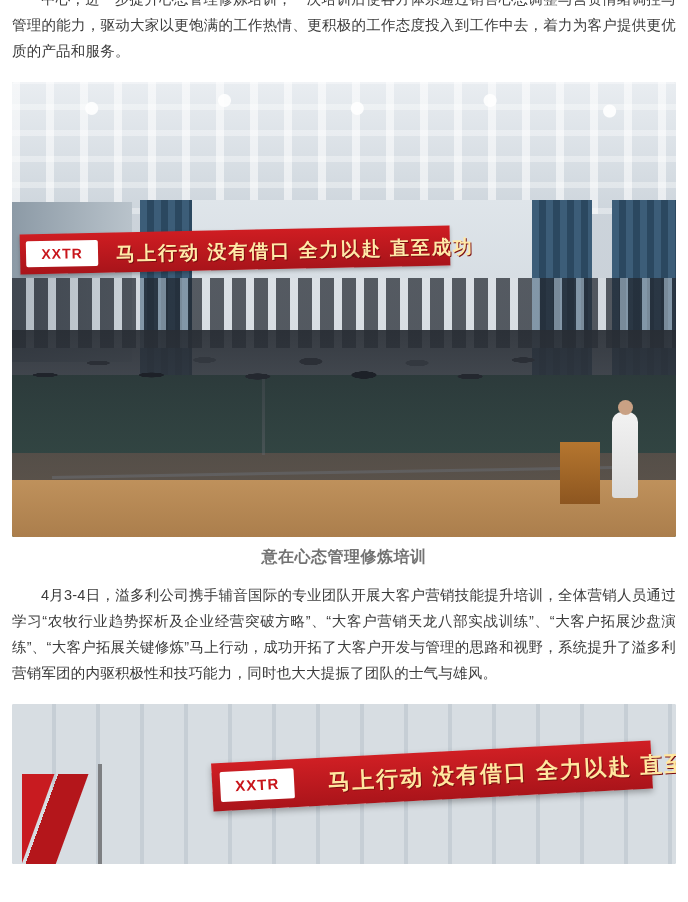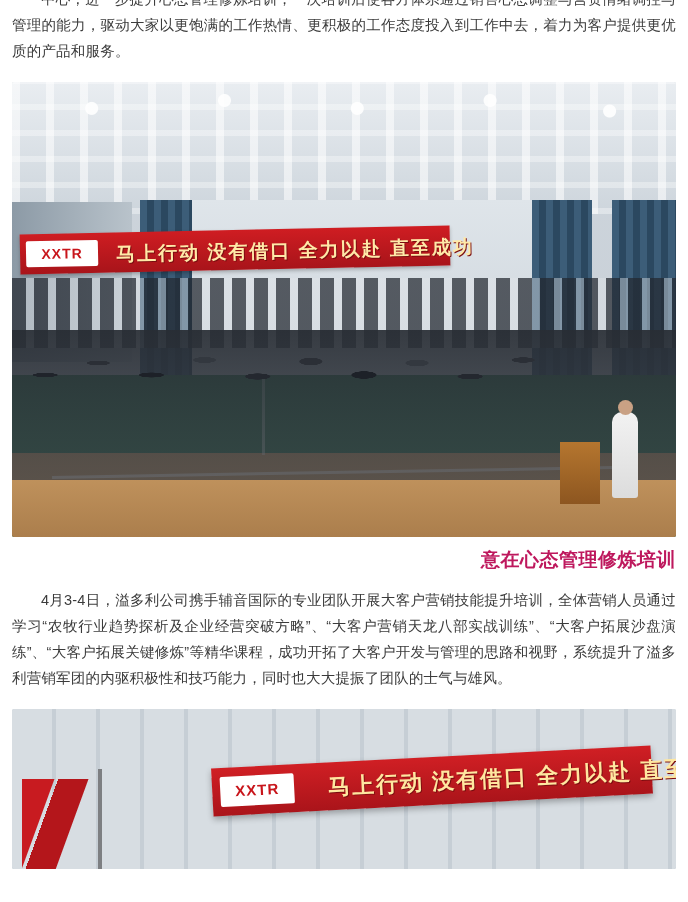--- a/index.html
+++ b/index.html
@@ -37,24 +37,24 @@
     text-indent: 2em;
   }
   .fig {
     margin: 18px 0 0 0;
     width: 664px;
     position: relative;
     overflow: hidden;
     border-radius: 2px;
   }
   .caption {
-    text-align: right;
-    font-size: 19px;
+    text-align: center;
+    font-size: 16px;
     font-weight: bold;
-    color: #be185d;
+    color: #737373;
     margin: 10px 0 14px 0;
     letter-spacing: 0.5px;
   }
 
   
   .hall {
     height: 455px;
     background: linear-gradient(#cfd6dd, #c4ccd4);
     position: relative;
   }
@@ -204,21 +204,21 @@
       </div>
       <div class="crowd2"></div>
       <div class="crowd"></div>
       <div class="podium"></div>
       <div class="speaker"></div>
     </div>
   </div>
 
   <div class="caption">意在心态管理修炼培训</div>
 
-  <p class="para indent">4月3-4日，溢多利公司携手辅音国际的专业团队开展大客户营销技能提升培训，全体营销人员通过学习“农牧行业趋势探析及企业经营突破方略”、“大客户营销天龙八部实战训练”、“大客户拓展沙盘演练”、“大客户拓展关键修炼”等精华课程，成功开拓了大客户开发与管理的思路和视野，系统提升了溢多利营销军团的内驱积极性和技巧能力，同时也大大提振了团队的士气与雄风。</p>
+  <p class="para indent">4月3-4日，溢多利公司携手辅音国际的专业团队开展大客户营销技能提升培训，全体营销人员通过学习“农牧行业趋势探析及企业经营突破方略”、“大客户营销天龙八部实战训练”、“大客户拓展沙盘演练”、“大客户拓展关键修炼”马上行动，成功开拓了大客户开发与管理的思路和视野，系统提升了溢多利营销军团的内驱积极性和技巧能力，同时也大大提振了团队的士气与雄风。</p>
 
   <div class="fig">
     <div class="hall2">
       <div class="wall"></div>
       <div class="pole"></div>
       <div class="flags"></div>
       <div class="banner">
         <div class="blogo">XXTR</div>
         <div class="btxt">马上行动 没有借口 全力以赴 直至成功</div>
       </div>

